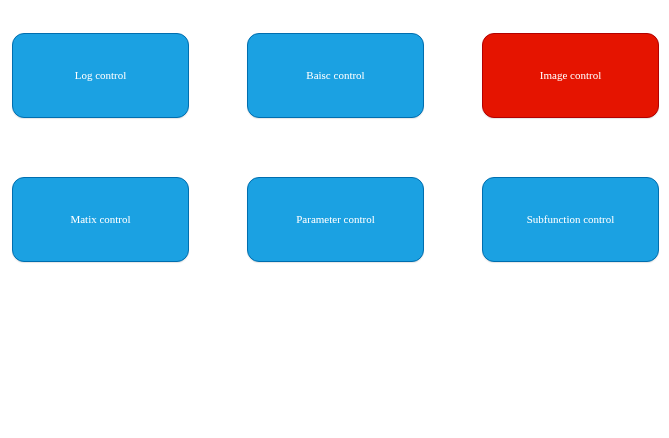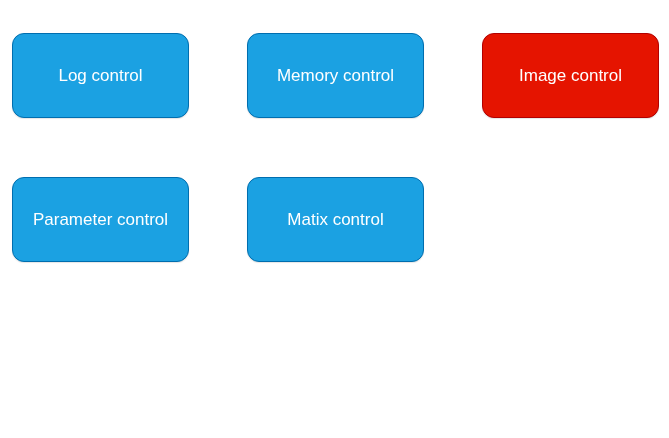--- a/index.html
+++ b/index.html
@@ -25,26 +25,27 @@
     column-gap: 58px;
     row-gap: 59px;
   }
   .ctrl-btn {
     border-radius: 12px;
     border: 1px solid transparent;
     display: flex;
     align-items: center;
     justify-content: center;
     color: var(--text, #ffffff);
-    font-size: 17px;
+    font-size: 11px;
     line-height: 1;
     cursor: pointer;
     box-shadow: 0 1px 1px rgba(0,0,0,0.10);
     user-select: none;
     text-align: center;
+    font-family: Liberation Serif, serif;
   }
   .ctrl-btn.blue {
     background: var(--blue-fill, #1BA1E2);
     border-color: var(--blue-border, #006EAF);
   }
   .ctrl-btn.red {
     background: var(--red-fill, #E51400);
     border-color: var(--red-border, #B20000);
   }
   .ctrl-btn .label {
@@ -55,33 +56,36 @@
 <body>
 
 <div class="canvas">
   <div class="button-grid">
 
     <div class="ctrl-btn blue">
       <span class="label">Log control</span>
     </div>
 
     <div class="ctrl-btn blue">
-      <span class="label">Memory control</span>
+      <span class="label">Baisc control</span>
     </div>
 
 
 
     <div class="ctrl-btn red">
       <span class="label">Image control</span>
     </div>
 
     <div class="ctrl-btn blue">
+      <span class="label">Matix control</span>
+    </div>
+
+    <div class="ctrl-btn blue">
       <span class="label">Parameter control</span>
     </div>
 
+
     <div class="ctrl-btn blue">
-      <span class="label">Matix control</span>
+      <span class="label">Subfunction control</span>
     </div>
-
-
 
   </div>
 </div>
 
 </body></html>

